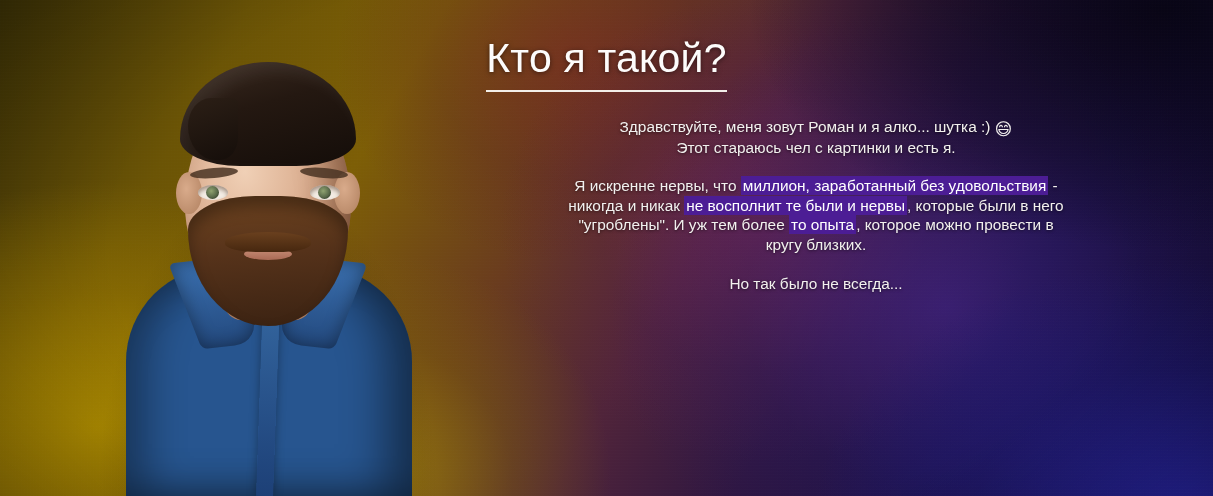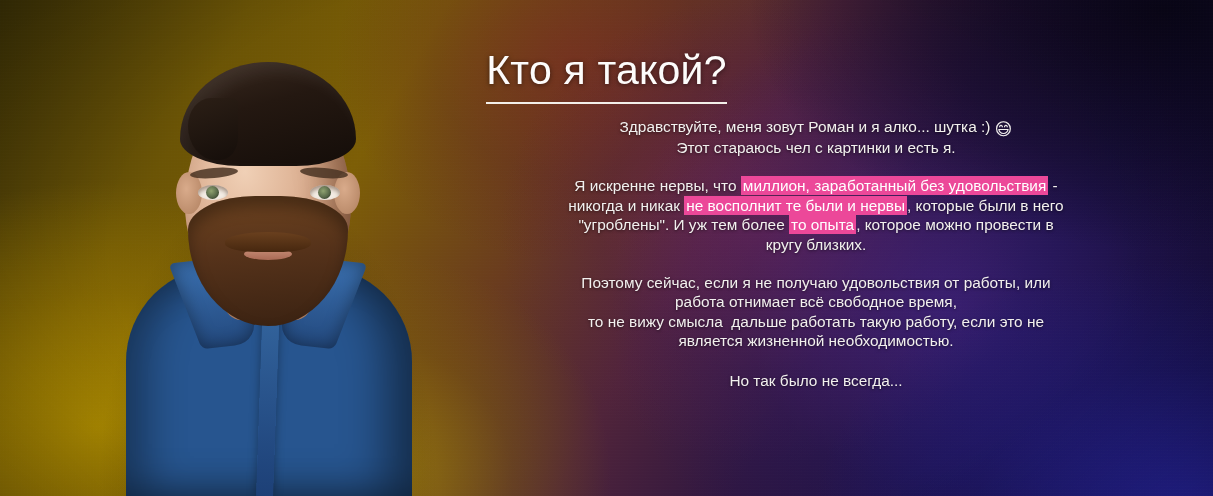--- a/index.html
+++ b/index.html
@@ -245,21 +245,21 @@
     transform: translateX(-50%);
     border-radius: 50% 50% 40% 40%;
     background: linear-gradient(180deg, #6a401e, #46270f);
     z-index: 4;
   }
 
   
   .heading {
     position: absolute;
     left: 0;
-    top: 20px;
+    top: 8px;
     width: 100%;
     text-align: center;
     color: #fdfcfb;
     font-size: 41px;
     font-weight: 400;
     letter-spacing: .2px;
     text-shadow: 0 1px 5px rgba(0,0,0,.5);
   }
   .heading span {
     display: inline-block;
@@ -274,21 +274,21 @@
     top: 117px;
     width: 510px;
     color: #f2f0ee;
     font-size: 15.4px;
     line-height: 19.4px;
     text-shadow: 0 1px 3px rgba(0,0,0,.55);
   }
   .para { margin: 0 0 19px 0; text-align: center; }
   .para:last-child { margin-bottom: 0; margin-top: 20px; }
   .hl {
-    background: #ec4899;
+    background: #4c1d95;
     color: #ffffff;
     padding: 1px 2px;
     box-decoration-break: clone;
     -webkit-box-decoration-break: clone;
     text-shadow: none;
   }
   .emoji {
     font-size: 17px;
     line-height: 1;
     vertical-align: -3px;
@@ -343,21 +343,17 @@
       <span>Здравствуйте, меня зовут Роман и я алко... шутка :)</span>
       <span class="emoji">😄</span><br>
       <span>Этот стараюсь чел с картинки и есть я.</span>
     </p>
 
 
     <p class="para">
       <span>Я искренне нервы, что </span><span class="hl">миллион, заработанный без удовольствия</span><span> - никогда и никак </span><span class="hl">не восполнит те были и нервы</span><span>, которые были в него "угроблены". И уж тем более </span><span class="hl">то опыта</span><span>, которое можно провести в кругу близких.</span>
     </p>
 
-    <p class="para">
-      <span>Поэтому сейчас, если я не получаю удовольствия от работы, или работа отнимает всё свободное время,</span><br>
-      <span class="nowrap-space">то не вижу смысла  дальше работать такую работу, если это не является жизненной необходимостью.</span>
-    </p>
 
     <p class="para">Но так было не всегда...</p>
 
   </div>
 </div>
 
 </body></html>

